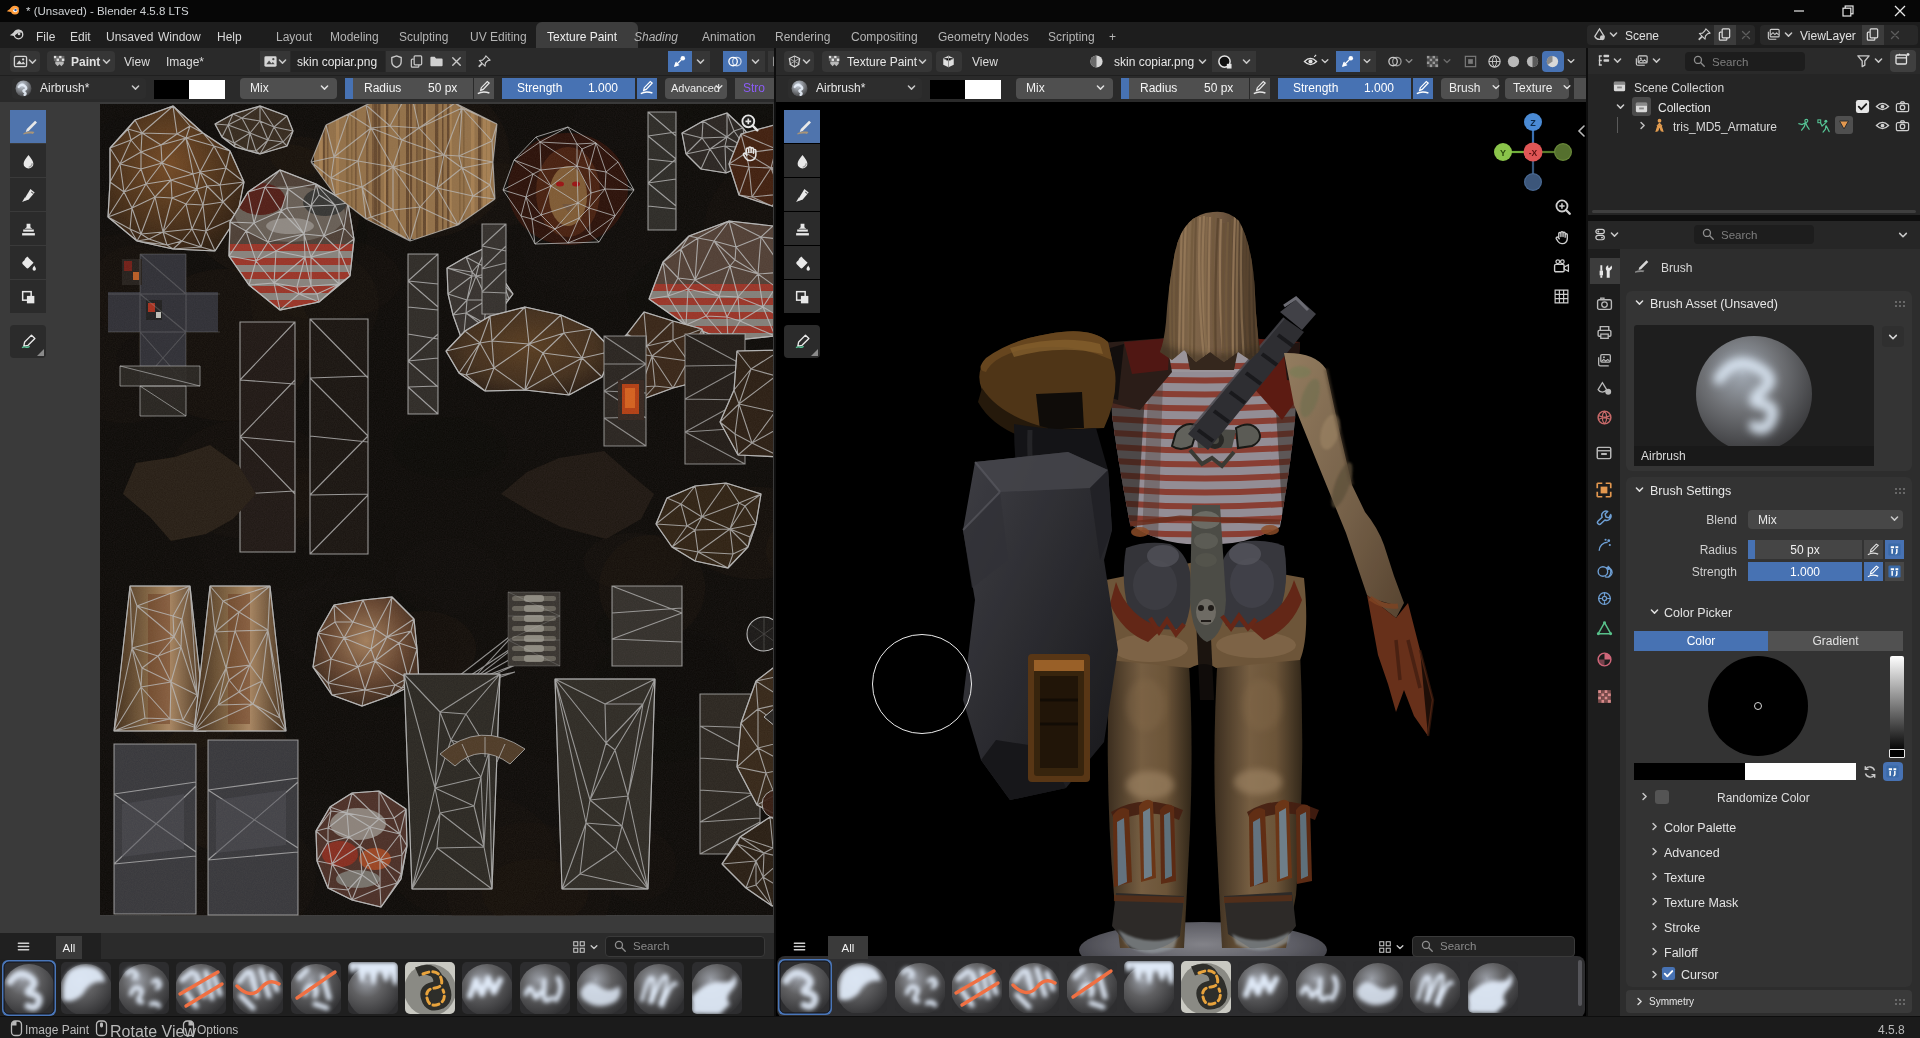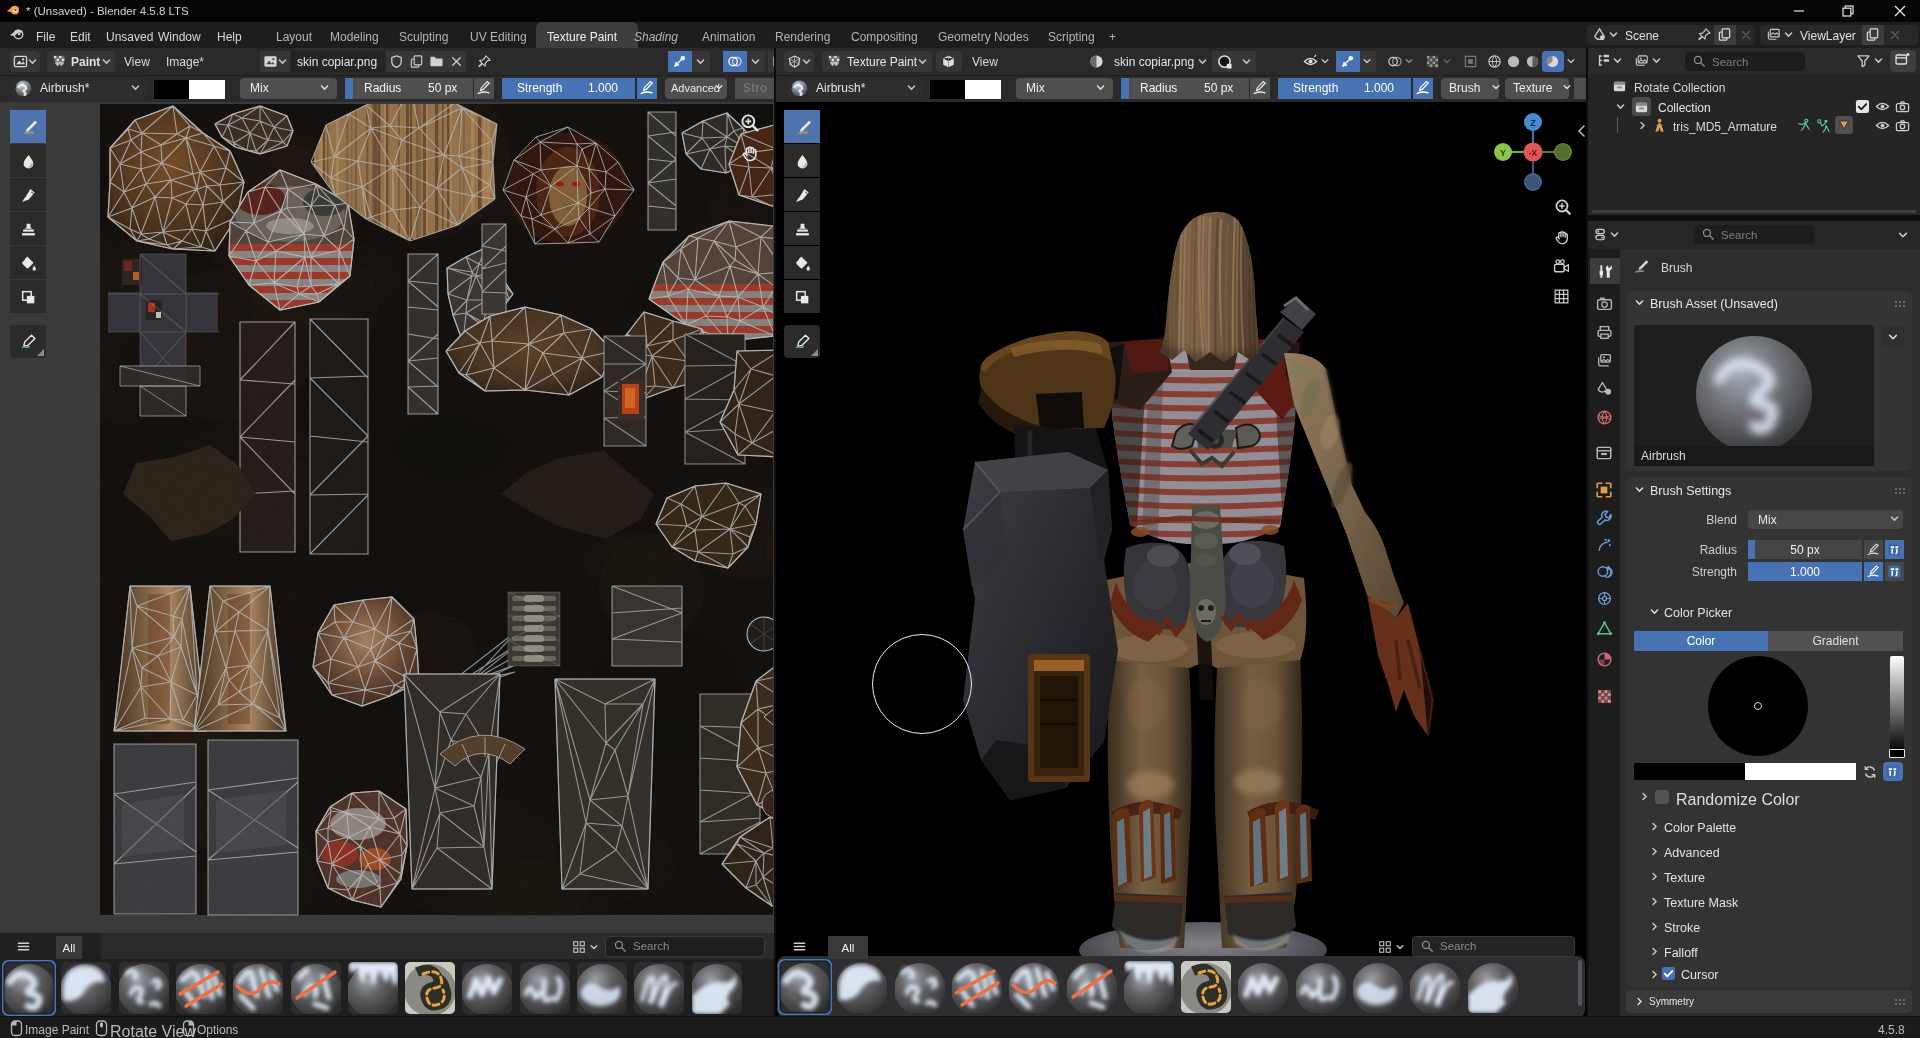--- a/index.html
+++ b/index.html
@@ -546,21 +546,21 @@
 <svg style="position:absolute;left:639px;top:80px;" width="16" height="16" viewBox="0 0 16 16" xmlns="http://www.w3.org/2000/svg">
     <path d="M13.2 3l-6 6.4-2.6 1 .7-2.7 6-6.2z" fill="none" stroke="#ffffff" stroke-width="1.2"></path>
     <path d="M1.8 13.6c3.2-1.9 7.4-2.1 11.6-.6" fill="none" stroke="#ffffff" stroke-width="1.4"></path>
   </svg>
 <div style="position:absolute;left:665px;top:78px;width:62px;height:21px;border-radius:4px;background:#4f4f4f;"></div>
 <div style="position:absolute;left:671px;top:82px;font-size:11px;color:#ededed;font-weight:400;white-space:nowrap;">Advanced</div>
 <svg style="position:absolute;left:713px;top:81px;" width="12" height="12" viewBox="0 0 16 16" xmlns="http://www.w3.org/2000/svg">
     <path d="M4.2 6.2l3.8 3.8 3.8-3.8" fill="none" stroke="#e0e0e0" stroke-width="1.8" stroke-linecap="round" stroke-linejoin="round"></path>
   </svg>
 <div style="position:absolute;left:735px;top:78px;width:45px;height:21px;border-radius:4 0 0 4;background:#4f4f4f;"></div>
-<div style="position:absolute;left:743px;top:81px;font-size:12px;color:#737373;font-weight:700;white-space:nowrap;">Stro</div>
+<div style="position:absolute;left:743px;top:81px;font-size:12px;color:#8b5cf6;font-weight:400;white-space:nowrap;">Stro</div>
 <div style="position:absolute;left:10px;top:110px;width:36px;height:33px;border-radius:4;background:#4f74ad;"></div>
 <svg style="position:absolute;left:20px;top:119px;" width="17" height="17" viewBox="0 0 16 16" xmlns="http://www.w3.org/2000/svg">
     <path d="M14.2 1.6l1.8 1.8-7.8 7.8-2.8 1 1-2.8z" fill="#e8e8e8"></path>
     <path d="M3.2 13.4c2.8-1.6 6.8-2 10.4-1.2l-1.4 1.8c-3-.6-6.2-.4-9 .6z" fill="#a89478"></path>
   </svg>
 <div style="position:absolute;left:10px;top:144px;width:36px;height:33px;border-radius:0;background:#2b2b2b;"></div>
 <svg style="position:absolute;left:20px;top:153px;" width="17" height="17" viewBox="0 0 16 16" xmlns="http://www.w3.org/2000/svg">
     <path d="M8 1.8C5 5.4 3.4 7.8 3.4 10a4.6 4.6 0 009.2 0c0-2.2-1.6-4.6-4.6-8.2z" fill="#e8e8e8"></path>
     <path d="M11.4 9.6a3.4 3.4 0 01-3.2 3.6" fill="none" stroke="#9a9a9a" stroke-width="1.2"></path>
   </svg>
@@ -1668,21 +1668,21 @@
 <svg style="position:absolute;left:1894px;top:51px;" width="17" height="17" viewBox="0 0 17 17" xmlns="http://www.w3.org/2000/svg">
     <rect x="2" y="4" width="10.5" height="9" rx="1.2" fill="none" stroke="#e2e2e2" stroke-width="1.3"></rect>
     <path d="M2 6.8h10.5M5.5 4V2.8" stroke="#e2e2e2" stroke-width="1.2"></path>
     <path d="M12.5 3.5h3M14 2v3" stroke="#e2e2e2" stroke-width="1.4"></path>
   </svg>
 <svg style="position:absolute;left:1612px;top:79px;" width="15" height="15" viewBox="0 0 16 16" xmlns="http://www.w3.org/2000/svg">
     <rect x="2" y="3" width="12" height="10" rx="1.2" fill="#d8d8d8"></rect>
     <rect x="2" y="3" width="12" height="3.2" fill="#8a8a8a"></rect>
     <rect x="5.5" y="8" width="5" height="2" fill="#8a8a8a"></rect>
   </svg>
-<div style="position:absolute;left:1634px;top:81px;font-size:12px;color:#d8d8d8;font-weight:400;white-space:nowrap;">Rotate Collection</div>
+<div style="position:absolute;left:1634px;top:81px;font-size:12px;color:#d8d8d8;font-weight:400;white-space:nowrap;">Scene Collection</div>
 <svg style="position:absolute;left:1614px;top:100px;" width="13" height="13" viewBox="0 0 16 16" xmlns="http://www.w3.org/2000/svg">
     <path d="M4.2 6.2l3.8 3.8 3.8-3.8" fill="none" stroke="#d0d0d0" stroke-width="1.8" stroke-linecap="round" stroke-linejoin="round"></path>
   </svg>
 <div style="position:absolute;left:1632px;top:97px;width:19px;height:19px;border-radius:3px;background:#4a4a4a;"></div>
 <svg style="position:absolute;left:1634px;top:100px;" width="15" height="15" viewBox="0 0 16 16" xmlns="http://www.w3.org/2000/svg">
     <rect x="2" y="3" width="12" height="10" rx="1.2" fill="#d8d8d8"></rect>
     <rect x="2" y="3" width="12" height="3.2" fill="#8a8a8a"></rect>
     <rect x="5.5" y="8" width="5" height="2" fill="#8a8a8a"></rect>
   </svg>
 <div style="position:absolute;left:1658px;top:101px;font-size:12px;color:#e8e8e8;font-weight:400;white-space:nowrap;">Collection</div>
@@ -1949,21 +1949,21 @@
 <div style="position:absolute;left:1883px;top:762px;width:20px;height:19px;border-radius:4px;background:#4772b3;"></div>
 <svg style="position:absolute;left:1885px;top:764px;" width="15" height="15" viewBox="0 0 16 16" xmlns="http://www.w3.org/2000/svg">
     <rect x="1.5" y="1.5" width="13" height="13" rx="1.5" fill="#3a6aa8"></rect>
     <path d="M4 4.5h3.5v2.2H4zM9 4.5h3v2.2H9z" fill="#fff"></path>
     <path d="M5.5 7.5v5M10.5 7.5v3.5a1.5 1.5 0 01-1.5 1.5" stroke="#fff" stroke-width="1.6" fill="none"></path>
   </svg>
 <svg style="position:absolute;left:1638px;top:790px;" width="13" height="13" viewBox="0 0 16 16" xmlns="http://www.w3.org/2000/svg">
     <path d="M6.2 4.2l3.8 3.8-3.8 3.8" fill="none" stroke="#c9c9c9" stroke-width="1.8" stroke-linecap="round" stroke-linejoin="round"></path>
   </svg>
 <div style="position:absolute;left:1655px;top:790px;width:14px;height:14px;border-radius:3px;background:#545454;"></div>
-<div style="position:absolute;left:1676px;top:791px;font-size:16px;color:#dedede;font-weight:400;white-space:nowrap;">Randomize Color</div>
+<div style="position:absolute;left:1717px;top:791px;font-size:12px;color:#dedede;font-weight:400;white-space:nowrap;">Randomize Color</div>
 <svg style="position:absolute;left:1648px;top:820px;" width="13" height="13" viewBox="0 0 16 16" xmlns="http://www.w3.org/2000/svg">
     <path d="M6.2 4.2l3.8 3.8-3.8 3.8" fill="none" stroke="#c9c9c9" stroke-width="1.8" stroke-linecap="round" stroke-linejoin="round"></path>
   </svg>
 <div style="position:absolute;left:1664px;top:821px;font-size:12.5px;color:#e2e2e2;font-weight:400;white-space:nowrap;">Color Palette</div>
 <svg style="position:absolute;left:1648px;top:845px;" width="13" height="13" viewBox="0 0 16 16" xmlns="http://www.w3.org/2000/svg">
     <path d="M6.2 4.2l3.8 3.8-3.8 3.8" fill="none" stroke="#c9c9c9" stroke-width="1.8" stroke-linecap="round" stroke-linejoin="round"></path>
   </svg>
 <div style="position:absolute;left:1664px;top:846px;font-size:12.5px;color:#e2e2e2;font-weight:400;white-space:nowrap;">Advanced</div>
 <svg style="position:absolute;left:1648px;top:870px;" width="13" height="13" viewBox="0 0 16 16" xmlns="http://www.w3.org/2000/svg">
     <path d="M6.2 4.2l3.8 3.8-3.8 3.8" fill="none" stroke="#c9c9c9" stroke-width="1.8" stroke-linecap="round" stroke-linejoin="round"></path>

